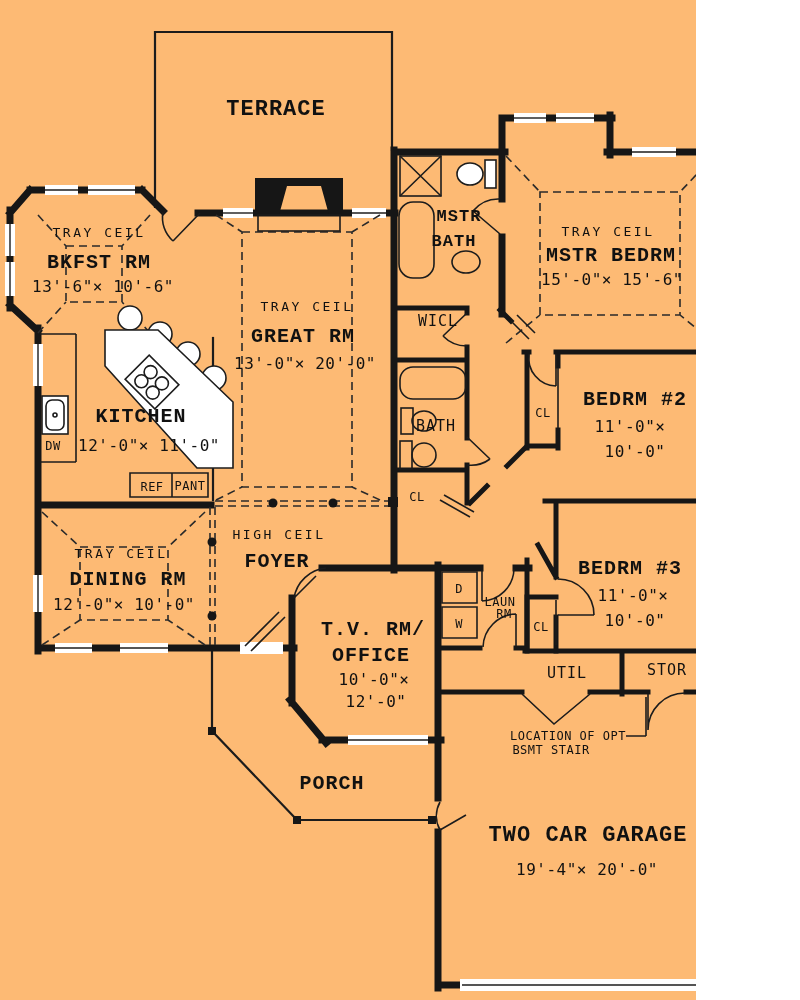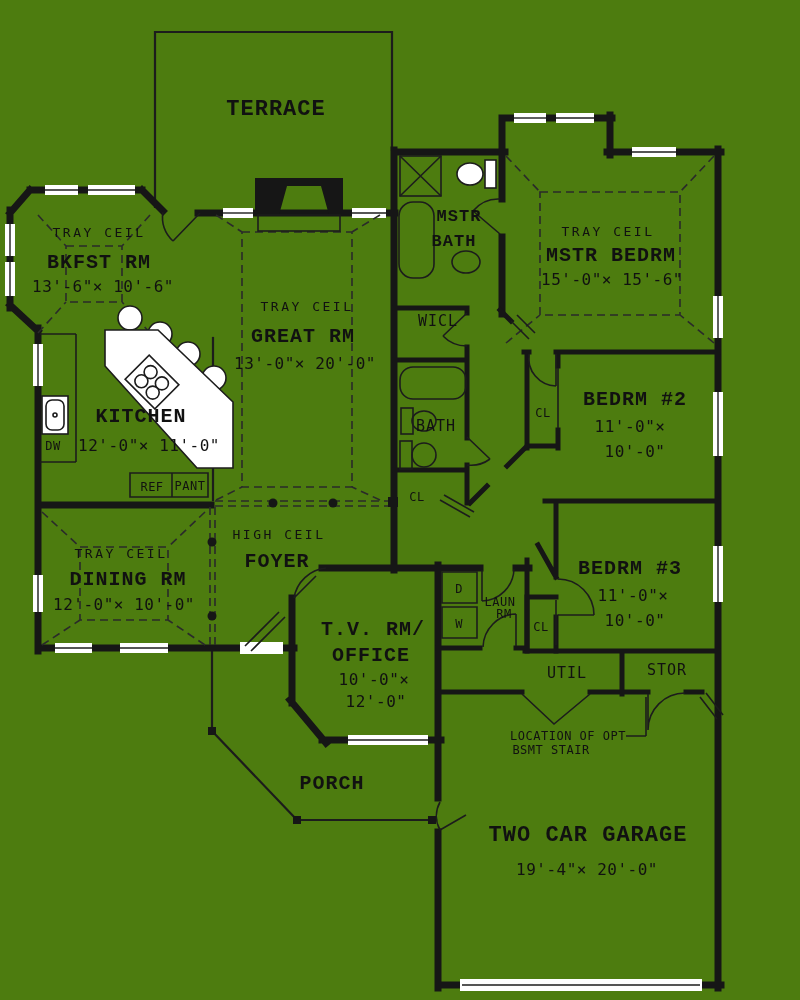--- a/index.html
+++ b/index.html
@@ -1,16 +1,16 @@
 <!DOCTYPE html>
 <html><head>
 <meta charset="utf-8">
 <style>
   html,body{margin:0;padding:0;background:#ffffff;}
-  .page{position:relative;width:800px;height:1000px;background:#4d7c0f;overflow:hidden;
+  .page{position:relative;width:696px;height:1000px;background:#fdba74;overflow:hidden;
         font-family:"DejaVu Sans Mono", monospace;}
   svg{display:block}
   
   .w7{stroke:#161616;stroke-width:7;fill:none;stroke-linecap:square;}
   .w5{stroke:#161616;stroke-width:5;fill:none;stroke-linecap:square;}
   .w2{stroke:#1c1c1c;stroke-width:2.2;fill:none;stroke-linecap:square;}
   .thin{stroke:#1c1c1c;stroke-width:1.6;fill:none;}
   .fx{stroke:#1c1c1c;stroke-width:1.6;fill:#ffffff;}
   .fxn{stroke:#1c1c1c;stroke-width:1.6;fill:none;}
   .dash{stroke:#2a2a2a;stroke-width:1.6;fill:none;stroke-dasharray:8 5;}

